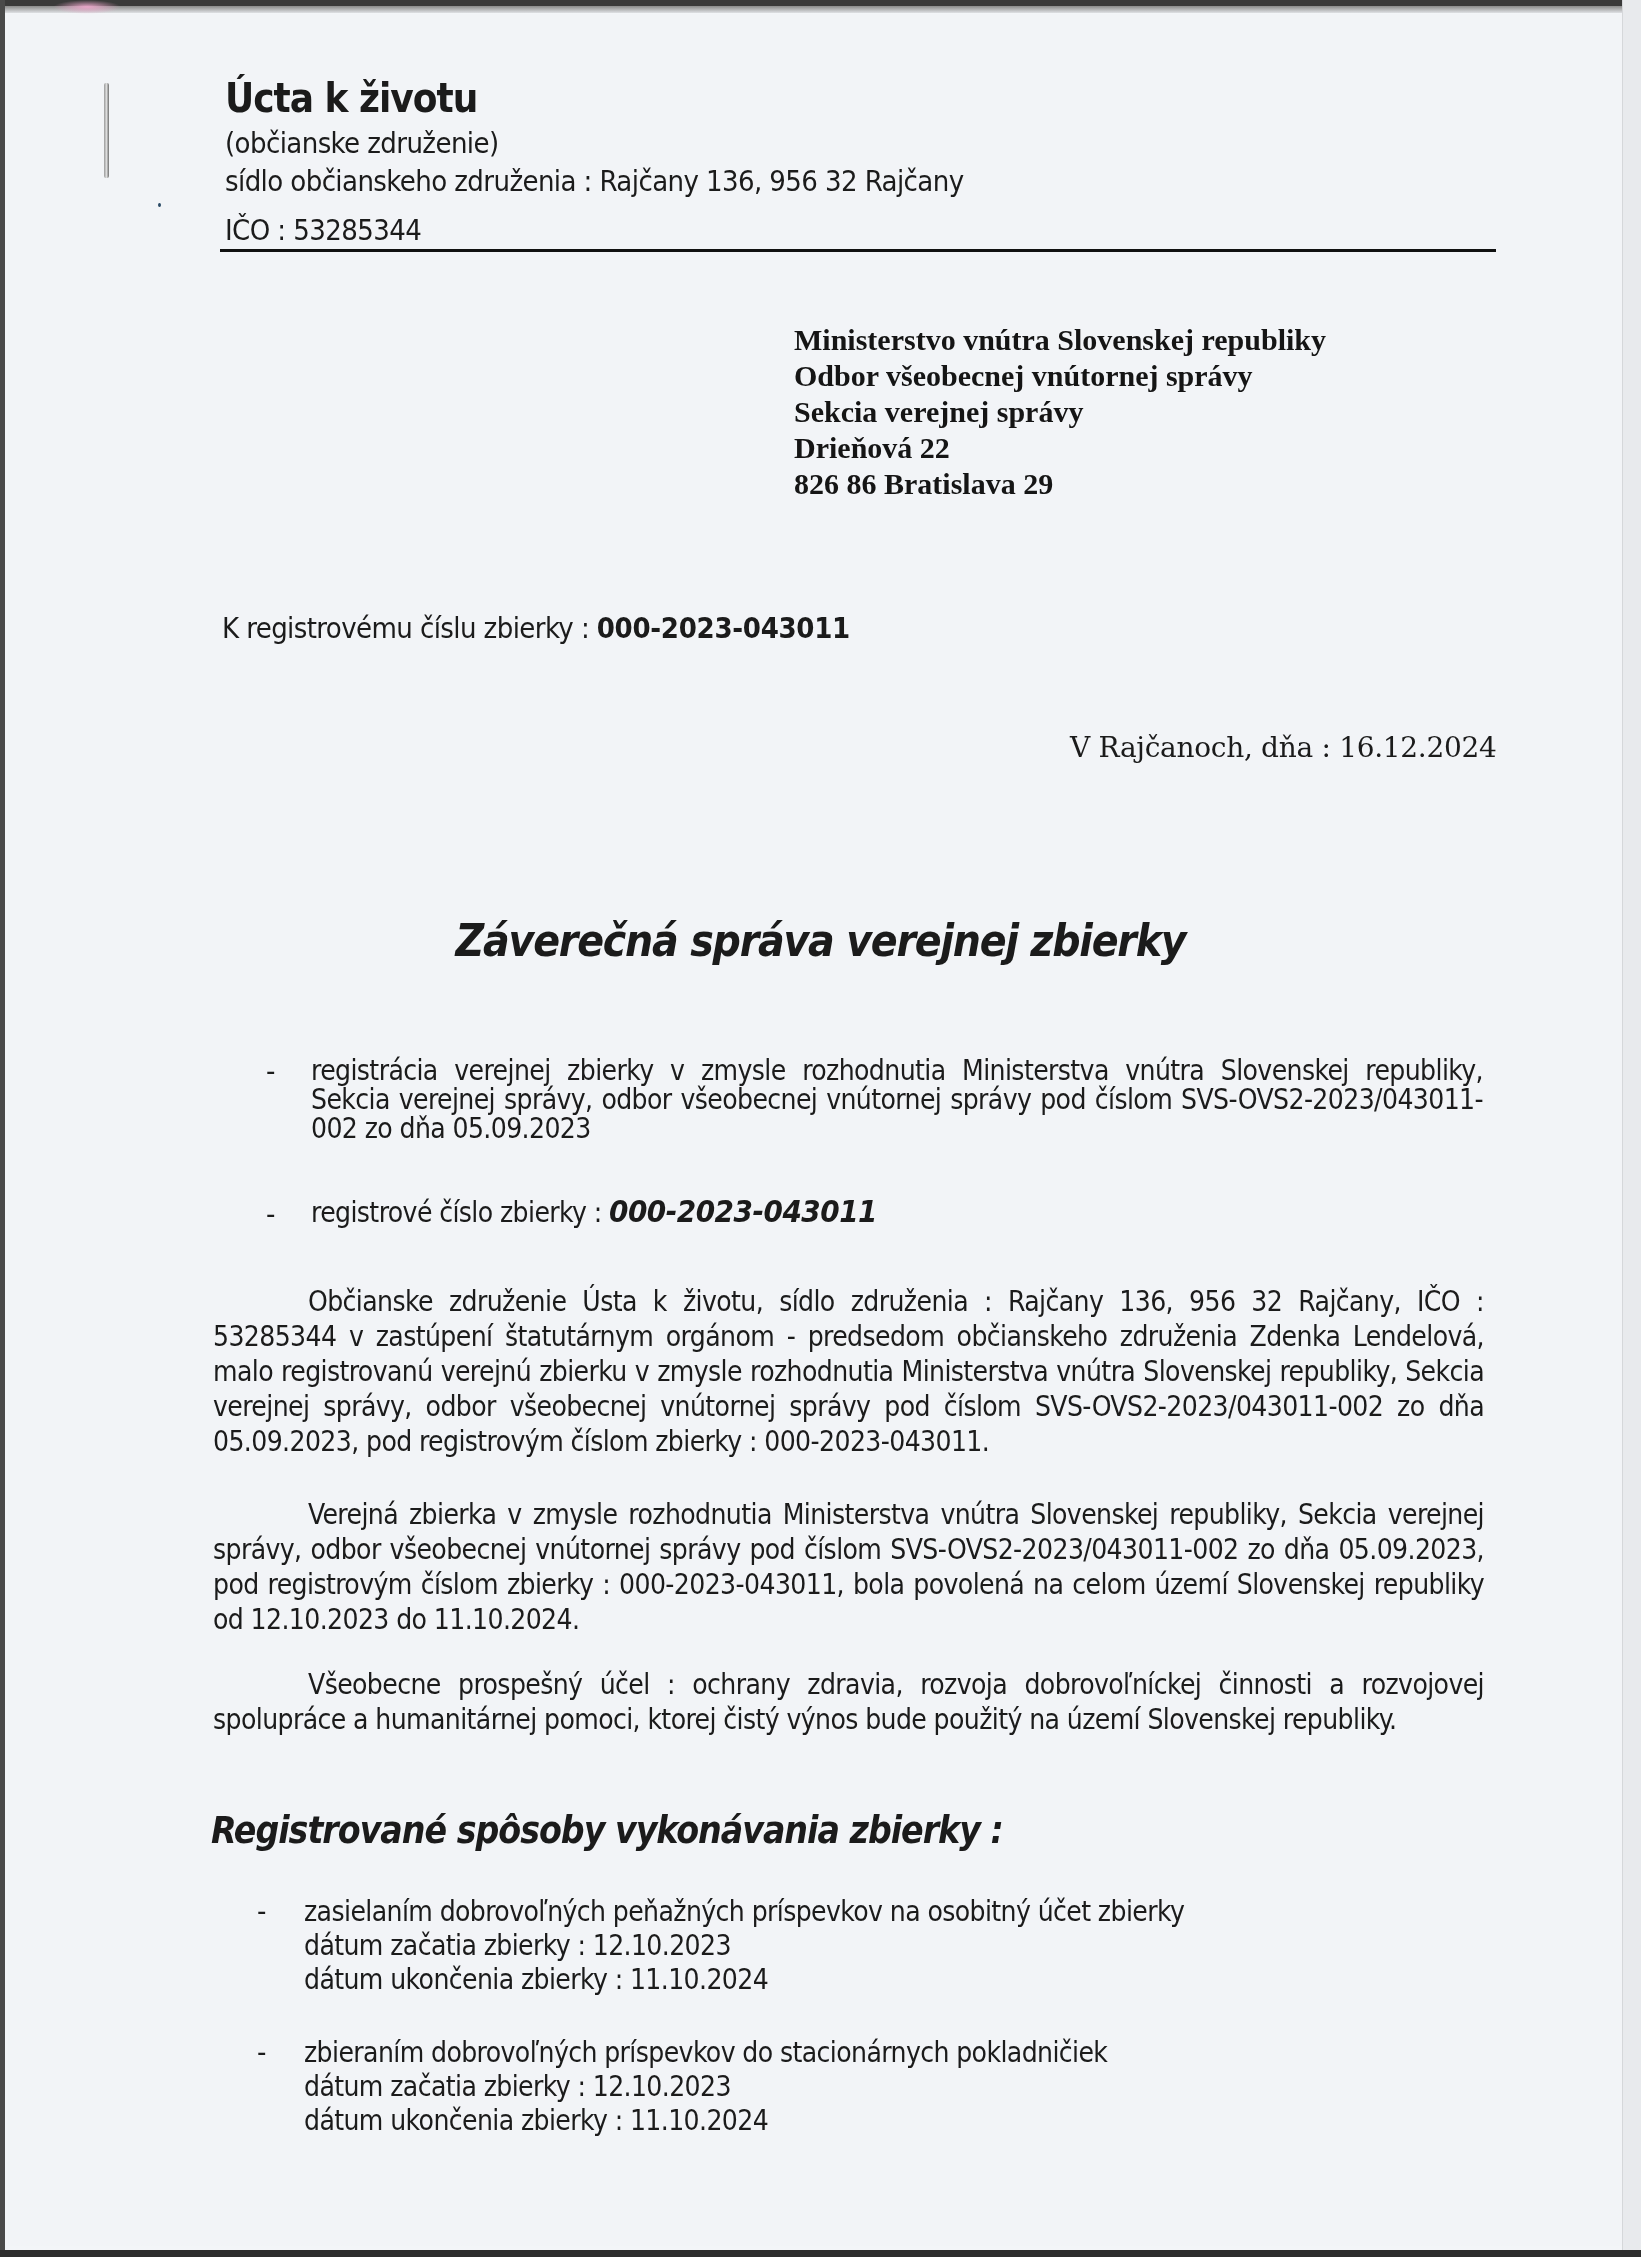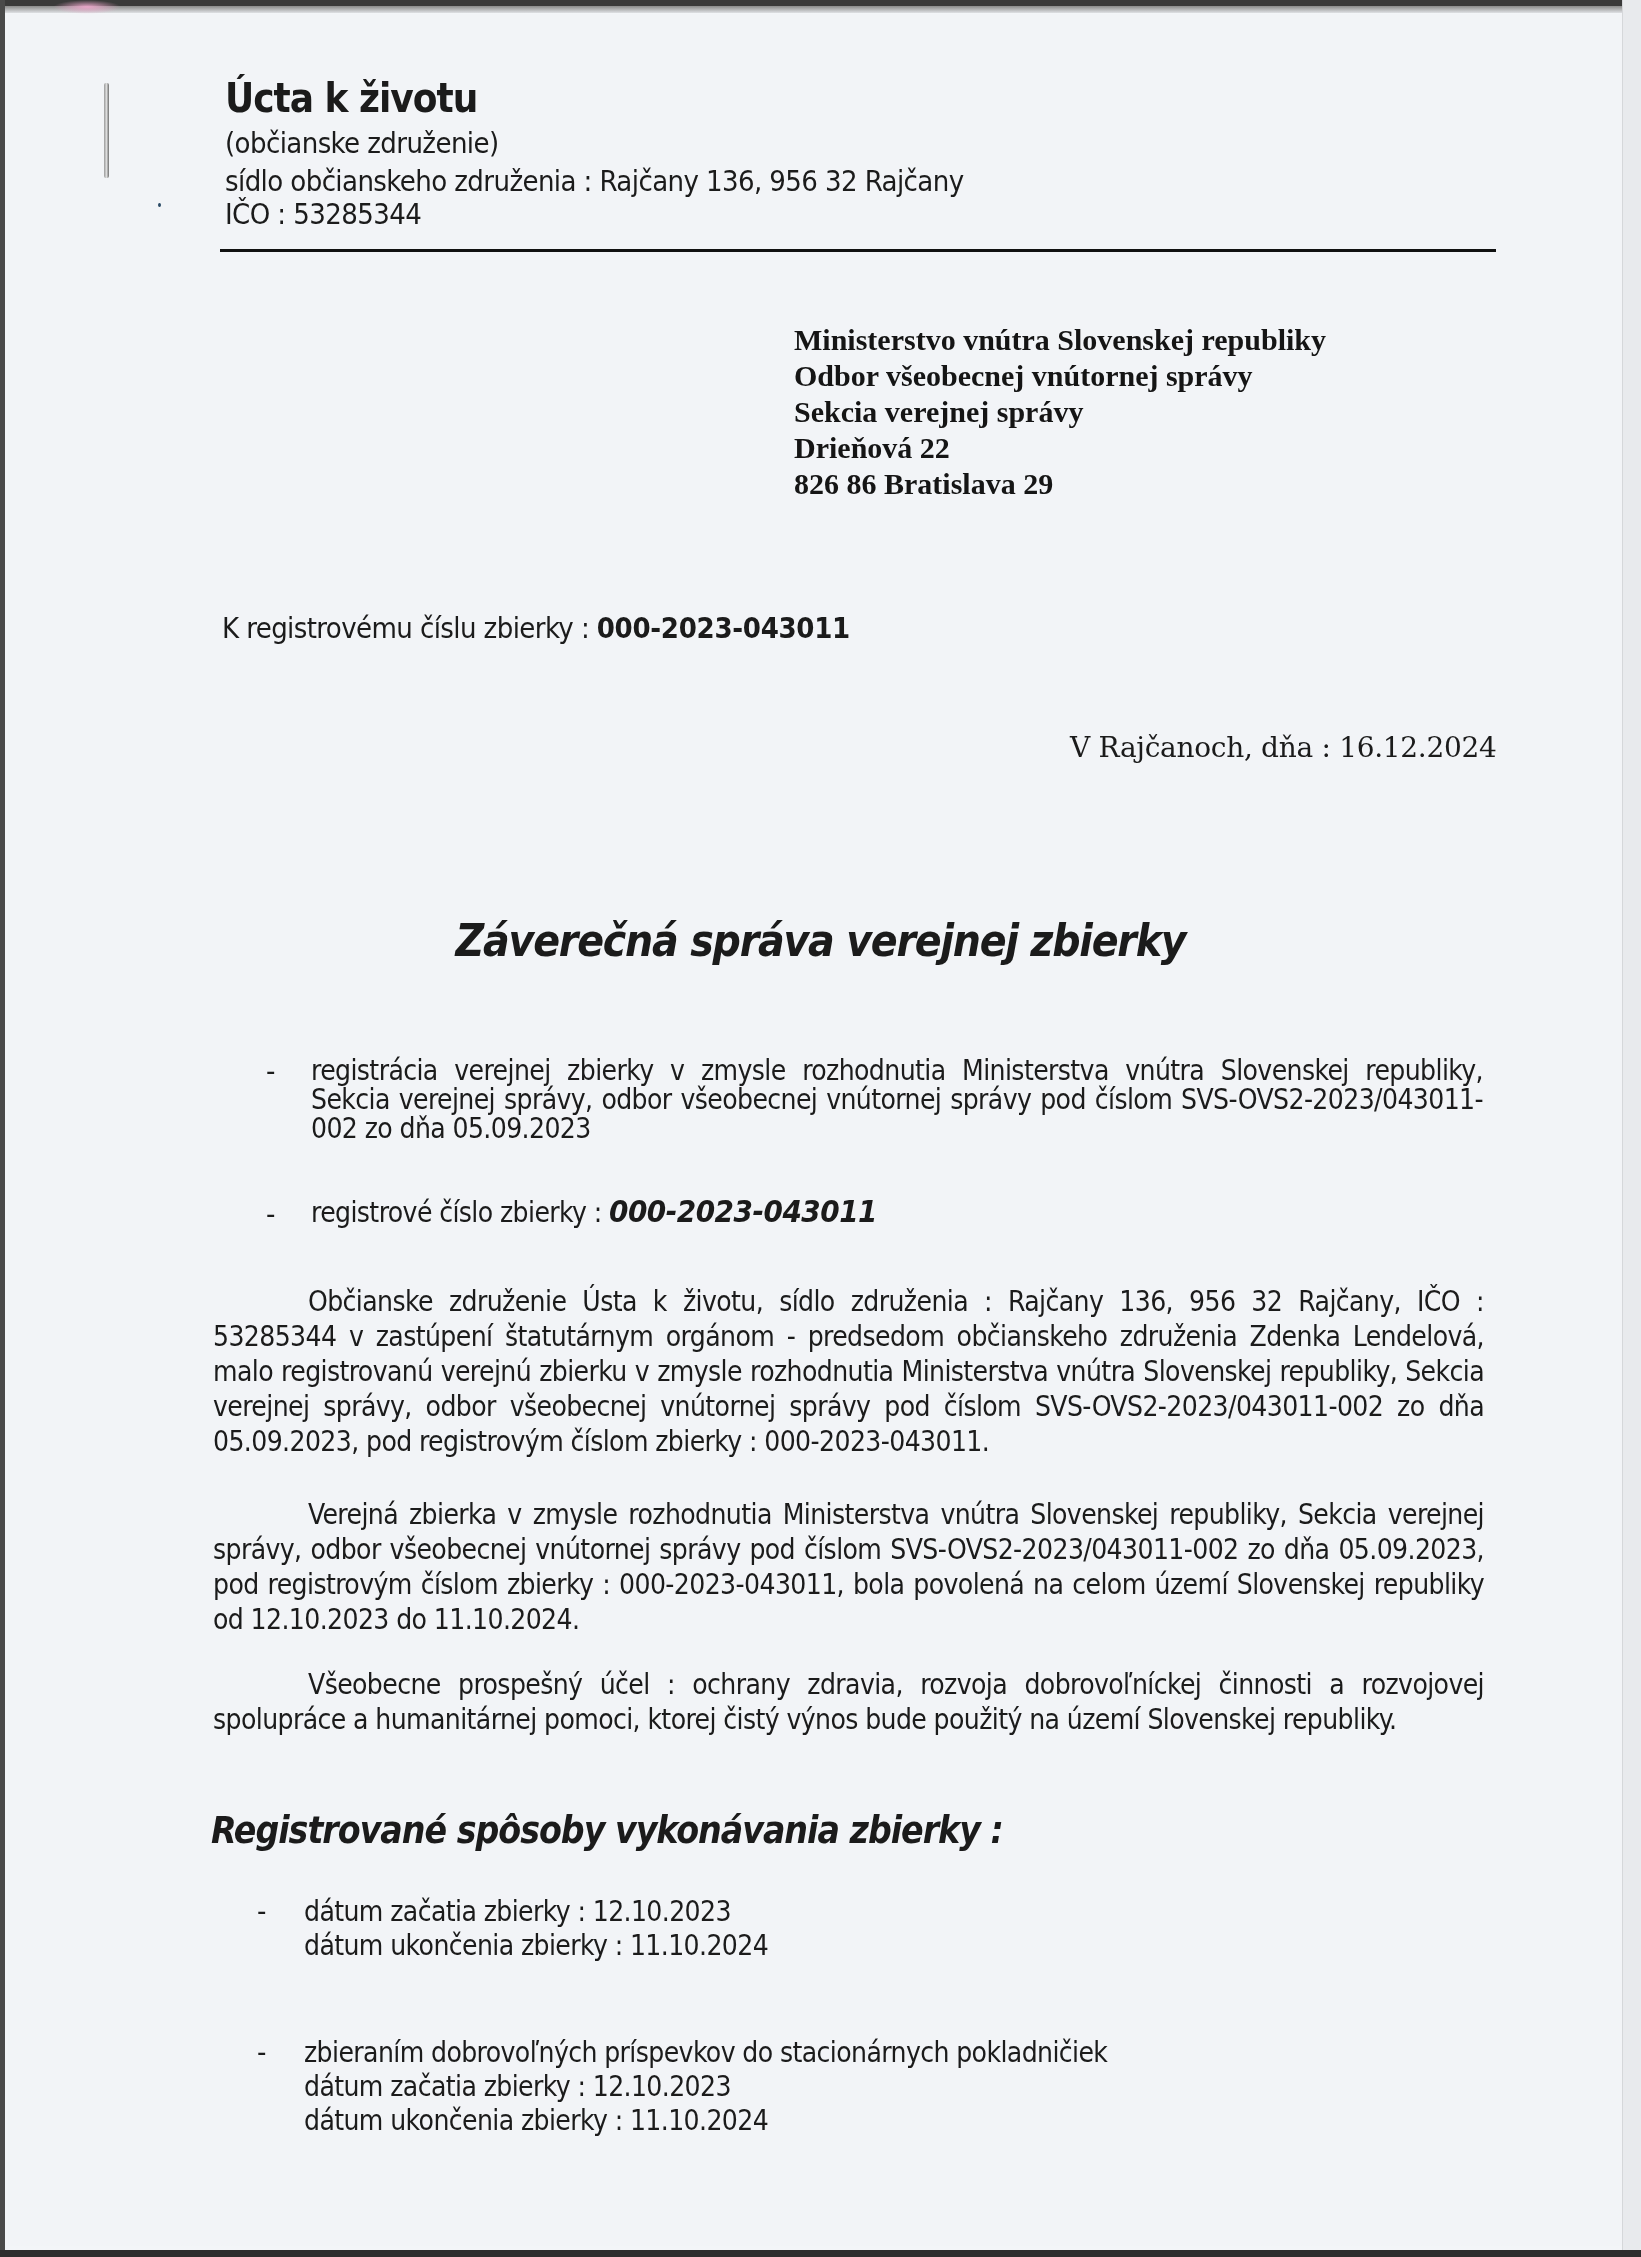--- a/index.html
+++ b/index.html
@@ -58,21 +58,21 @@
 <div class="scan-left"></div>
 <div class="scan-right"></div>
 <div class="scan-bottom"></div>
 <div class="pink-mark"></div>
 <div class="staple"></div>
 <div class="dot"></div>
 
 <div class="abs org-name">Úcta k životu</div>
 <div class="abs org-line" style="top:126px">(občianske združenie)</div>
 <div class="abs org-line" style="top:164px">sídlo občianskeho združenia : Rajčany 136, 956 32 Rajčany</div>
-<div class="abs org-line" style="top:197px">IČO : 53285344</div>
+<div class="abs org-line" style="top:213px">IČO : 53285344</div>
 <div class="rule"></div>
 
 <div class="recipient">
   <div>Ministerstvo vnútra Slovenskej republiky</div>
   <div>Odbor všeobecnej vnútornej správy</div>
   <div>Sekcia verejnej správy</div>
   <div>Drieňová 22</div>
   <div>826 86 Bratislava 29</div>
 </div>
 
@@ -89,20 +89,21 @@
 <div class="bullet-text" style="left:311px; top:1197px; white-space:nowrap;"><span>registrové číslo zbierky : </span><b style="font-style:italic; font-size:31px; letter-spacing:-0.5px;">000-2023-043011</b></div>
 
 <div class="para" style="top:1284px"><span class="indent"></span><span>Občianske združenie Ústa k životu,  sídlo združenia : Rajčany 136, 956 32 Rajčany, IČO : 53285344 v zastúpení  štatutárnym orgánom - predsedom občianskeho združenia Zdenka Lendelová, malo registrovanú verejnú zbierku v zmysle rozhodnutia Ministerstva vnútra Slovenskej republiky, Sekcia verejnej správy, odbor všeobecnej vnútornej správy pod číslom SVS-OVS2-2023/043011-002 zo dňa 05.09.2023, pod registrovým číslom zbierky : 000-2023-043011.</span></div>
 <div class="para" style="top:1497px"><span class="indent"></span><span>Verejná zbierka v zmysle rozhodnutia Ministerstva vnútra Slovenskej republiky, Sekcia verejnej správy, odbor všeobecnej vnútornej správy pod číslom SVS-OVS2-2023/043011-002 zo dňa 05.09.2023, pod registrovým číslom zbierky : 000-2023-043011, bola povolená na celom území Slovenskej republiky od 12.10.2023 do 11.10.2024.</span></div>
 <div class="para" style="top:1667px"><span class="indent"></span><span>Všeobecne prospešný účel : ochrany zdravia, rozvoja dobrovoľníckej činnosti a rozvojovej spolupráce a humanitárnej pomoci, ktorej čistý výnos bude použitý na území Slovenskej republiky.</span></div>
 
 <div class="abs section-heading">Registrované spôsoby vykonávania zbierky :</div>
 
 <div class="dash" style="left:257px; top:1894px">-</div>
 <div class="method" style="top:1895px">
+  <div>zasielaním dobrovoľných peňažných príspevkov na osobitný účet zbierky</div>
   <div>dátum začatia zbierky : 12.10.2023</div>
   <div>dátum ukončenia zbierky : 11.10.2024</div>
 </div>
 
 <div class="dash" style="left:257px; top:2035px">-</div>
 <div class="method" style="top:2036px">
   <div>zbieraním dobrovoľných príspevkov do stacionárnych pokladničiek</div>
   <div>dátum začatia zbierky : 12.10.2023</div>
   <div>dátum ukončenia zbierky : 11.10.2024</div>
 </div>

